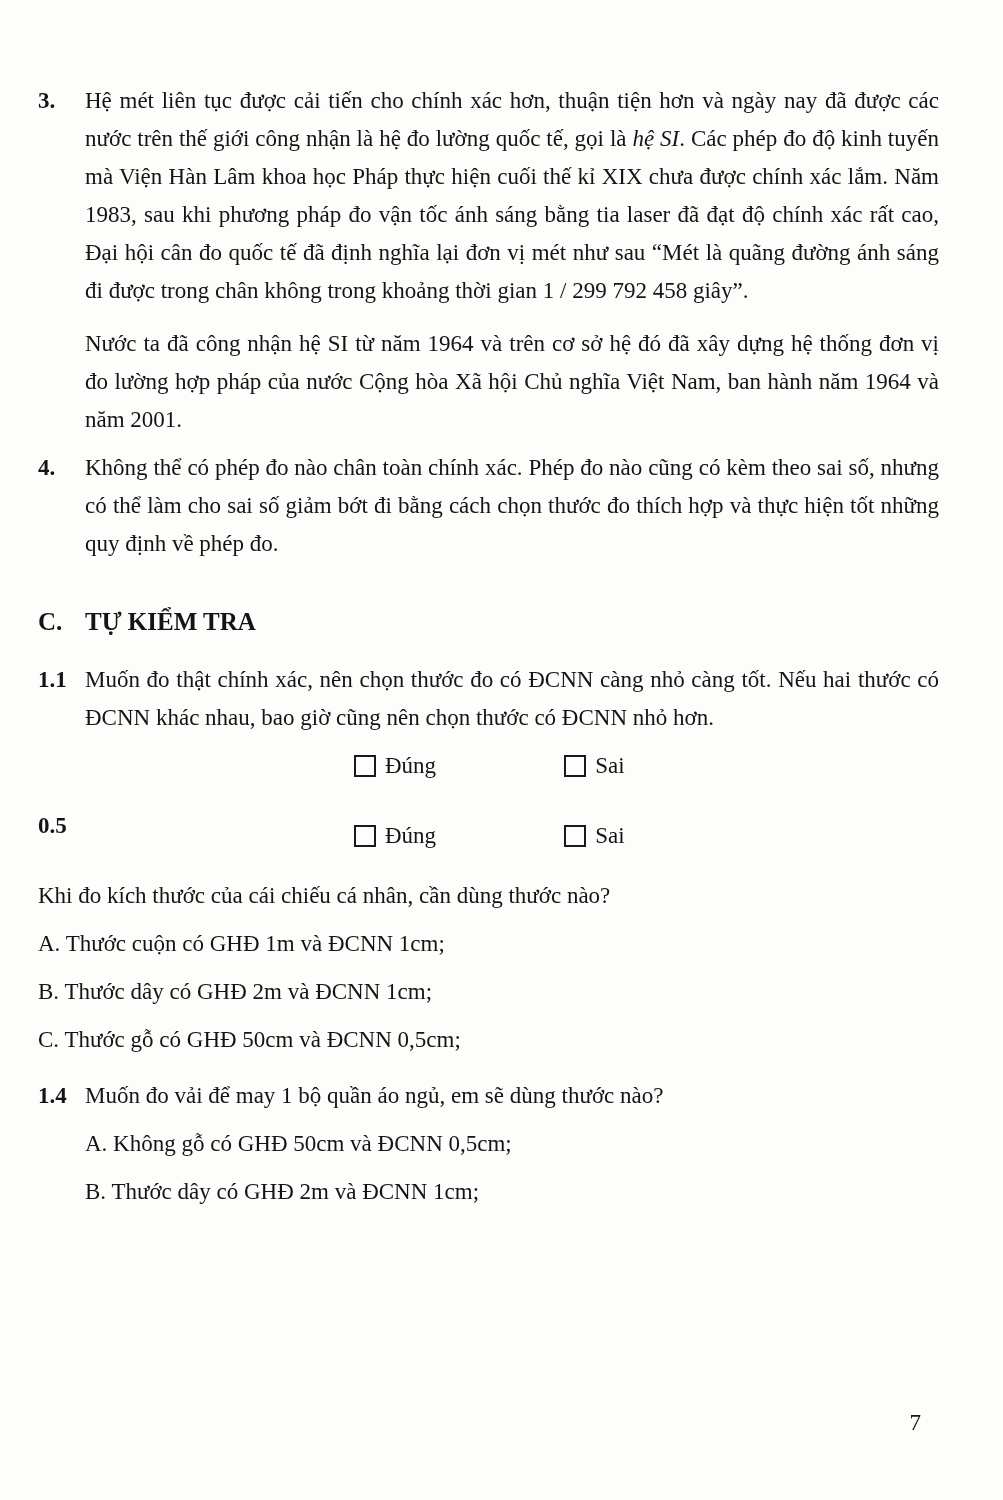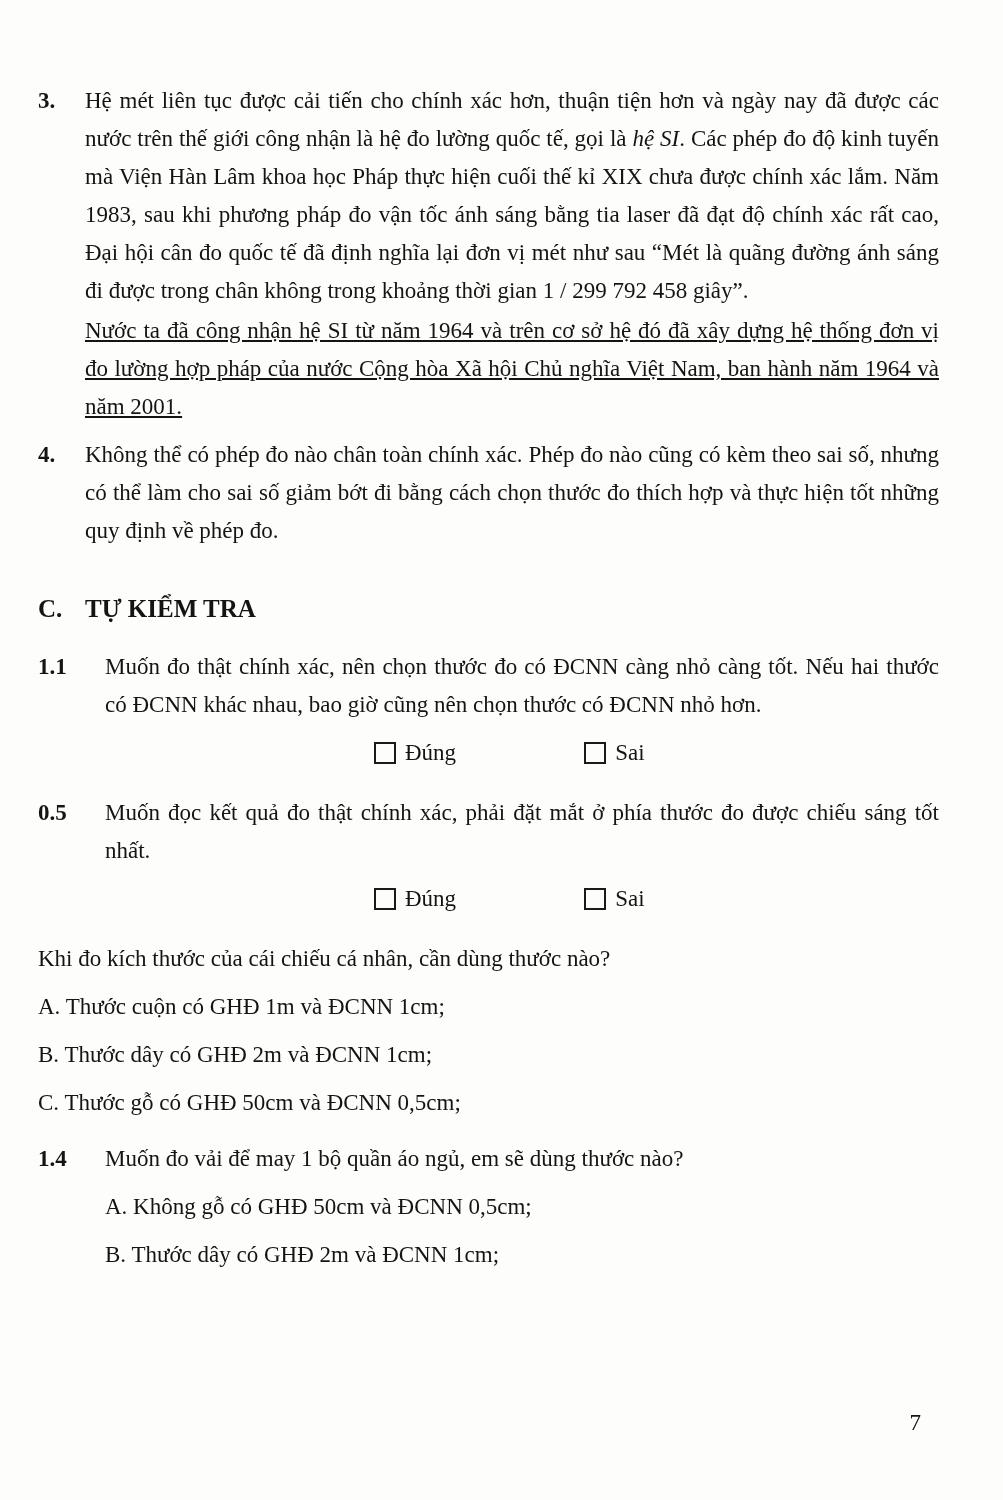--- a/index.html
+++ b/index.html
@@ -14,30 +14,30 @@
     font-family: "Liberation Serif", "DejaVu Serif", serif;
     font-size: 23px;
     line-height: 38px;
     overflow: hidden;
     padding: 82px 64px 0 38px;
   }
   .hang { display: flex; margin-bottom: 10px; }
   .hang .num { width: 47px; flex-shrink: 0; font-weight: 700; }
   .hang .body { flex: 1; text-align: justify; }
   .body p { text-align: justify; }
-  .body p + p { margin-top: 2px; text-decoration: underline; }
+  .body p + p { margin-top: 15px; }
   em.si { }
   .section-head {
     display: flex;
     font-weight: 700;
     font-size: 25px;
     margin: 40px 0 20px 0;
   }
   .section-head .label { width: 47px; flex-shrink: 0; }
-  .question { display: flex; margin-bottom: 8px; gap: 20px; }
+  .question { display: flex; margin-bottom: 8px; }
   .question .qnum { width: 47px; flex-shrink: 0; font-weight: 700; }
   .question .qbody { flex: 1; text-align: justify; }
   .tf-row {
     display: flex;
     align-items: center;
     margin: 10px 0 14px 245px;
     padding-left: 24px;
   }
   .tf-item { display: inline-flex; align-items: center; }
   .tf-item + .tf-item { margin-left: 128px; }
@@ -97,21 +97,20 @@
           <span class="checkbox"></span>
           <span>Sai</span>
         </span>
       </div>
     </div>
   </div>
 
   <div class="question">
     <span class="qnum">0.5</span>
     <div class="qbody">
-      <p>Muốn đọc kết quả đo thật chính xác, phải đặt mắt ở phía thước đo được chiếu sáng tốt nhất.</p>
       <div class="tf-row">
         <span class="tf-item">
           <span class="checkbox"></span>
           <span>Đúng</span>
         </span>
         <span class="tf-item">
           <span class="checkbox"></span>
           <span>Sai</span>
         </span>
       </div>

